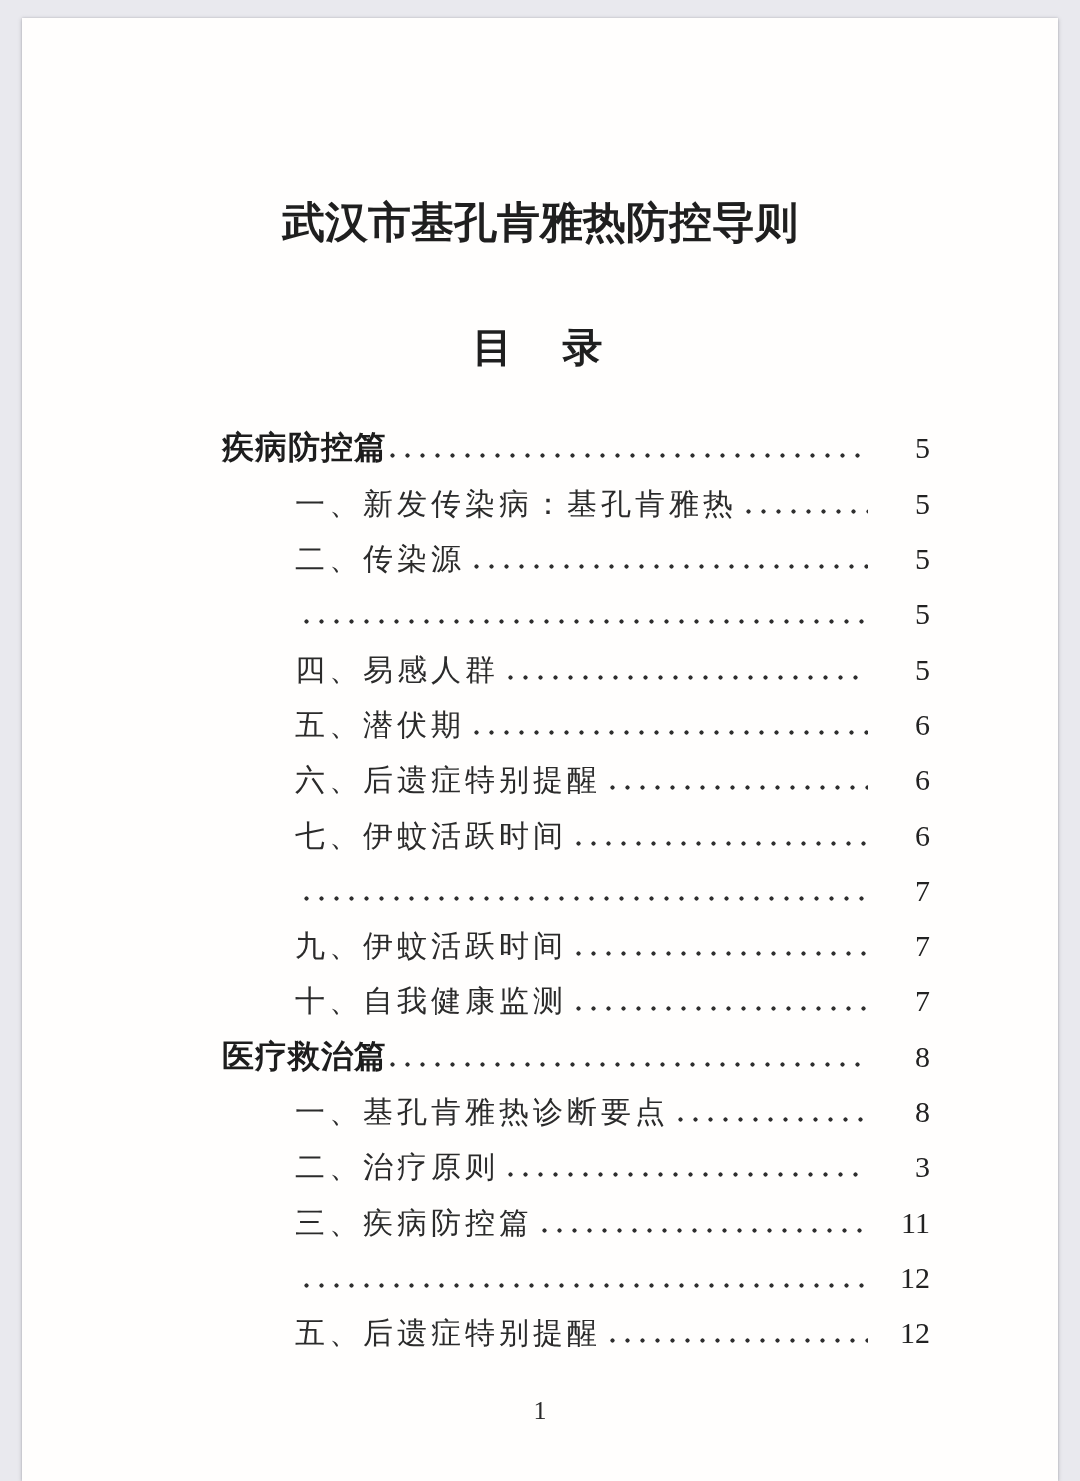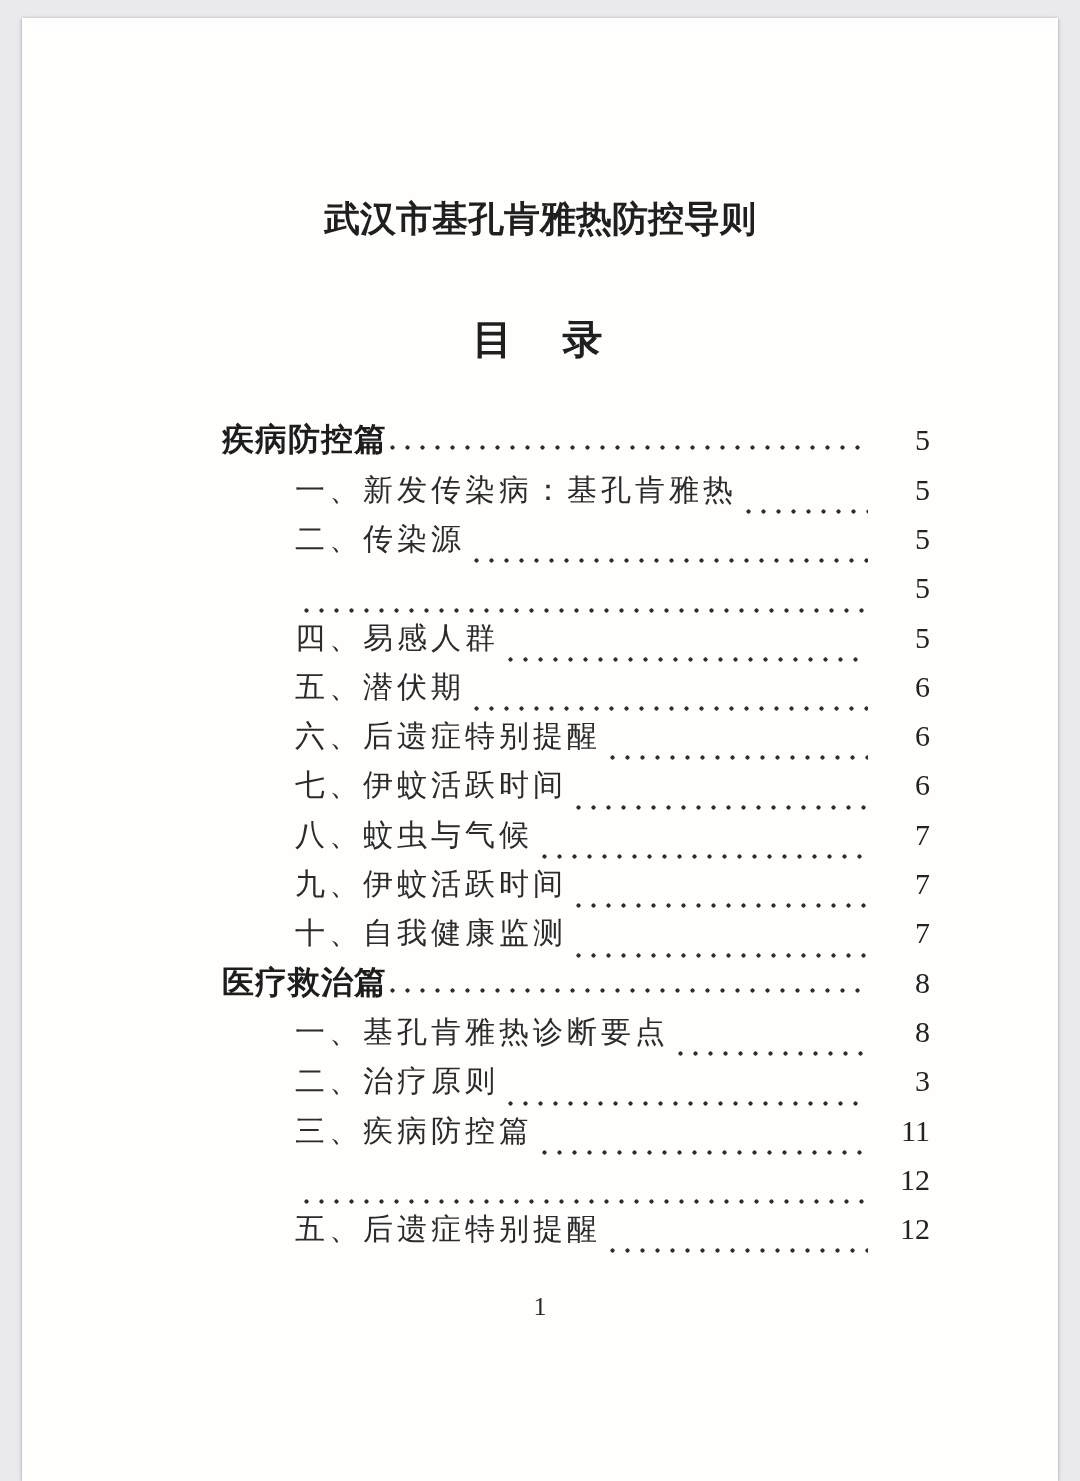--- a/index.html
+++ b/index.html
@@ -14,21 +14,21 @@
     position:absolute;
     left:22px;top:18px;
     width:1036px;height:1463px;
     background:var(--page,#fffefd);
     box-shadow:0 1px 4px rgba(110,110,125,.45), 0 0 2px rgba(0,0,0,.12);
     box-sizing:border-box;
   }
   .title{
     margin:180px 0 0 0;
     text-align:center;
-    font-size:36px;
+    font-size:43px;
     line-height:1.15;
     font-weight:700;
     color:var(--ink,#1f1f1f);
     font-family:"Liberation Sans",sans-serif;
   }
   .subtitle{
     margin:14px 0 0 0;
     text-align:center;
     font-size:30px;
     line-height:1.2;
@@ -47,31 +47,31 @@
   .toc{
     margin:56px 0 0 200px;
     width:708px;
   }
   .row{
     display:flex;
     align-items:baseline;
     height:49.3px;
     line-height:49.3px;
     white-space:nowrap;
+    margin-top:6px;
   }
   .row.section .lbl{
     font-family:"Liberation Sans",sans-serif;
     font-weight:700;
     font-size:32px;
     letter-spacing:1px;
     color:#1d1d1d;
   }
   .row.item{
     padding-left:73px;
-    align-items:flex-end;
   }
   .row.item .lbl{
     font-family:"Liberation Serif","DejaVu Serif",serif;
     font-weight:400;
     font-size:30px;
     letter-spacing:4px;
     color:#2b2b2b;
   }
   .dots{
     flex:1 1 auto;
@@ -147,21 +147,20 @@
     <span class="num">6</span>
   </div>
 
   <div class="row item">
     <span class="lbl">七、伊蚊活跃时间</span>
     <span class="dots"></span>
     <span class="num">6</span>
   </div>
 
   <div class="row item">
-    <span class="lbl">八、蚊虫与气候</span>
     <span class="dots"></span>
     <span class="num">7</span>
   </div>
 
   <div class="row item">
     <span class="lbl">九、伊蚊活跃时间</span>
     <span class="dots"></span>
     <span class="num">7</span>
   </div>
 

